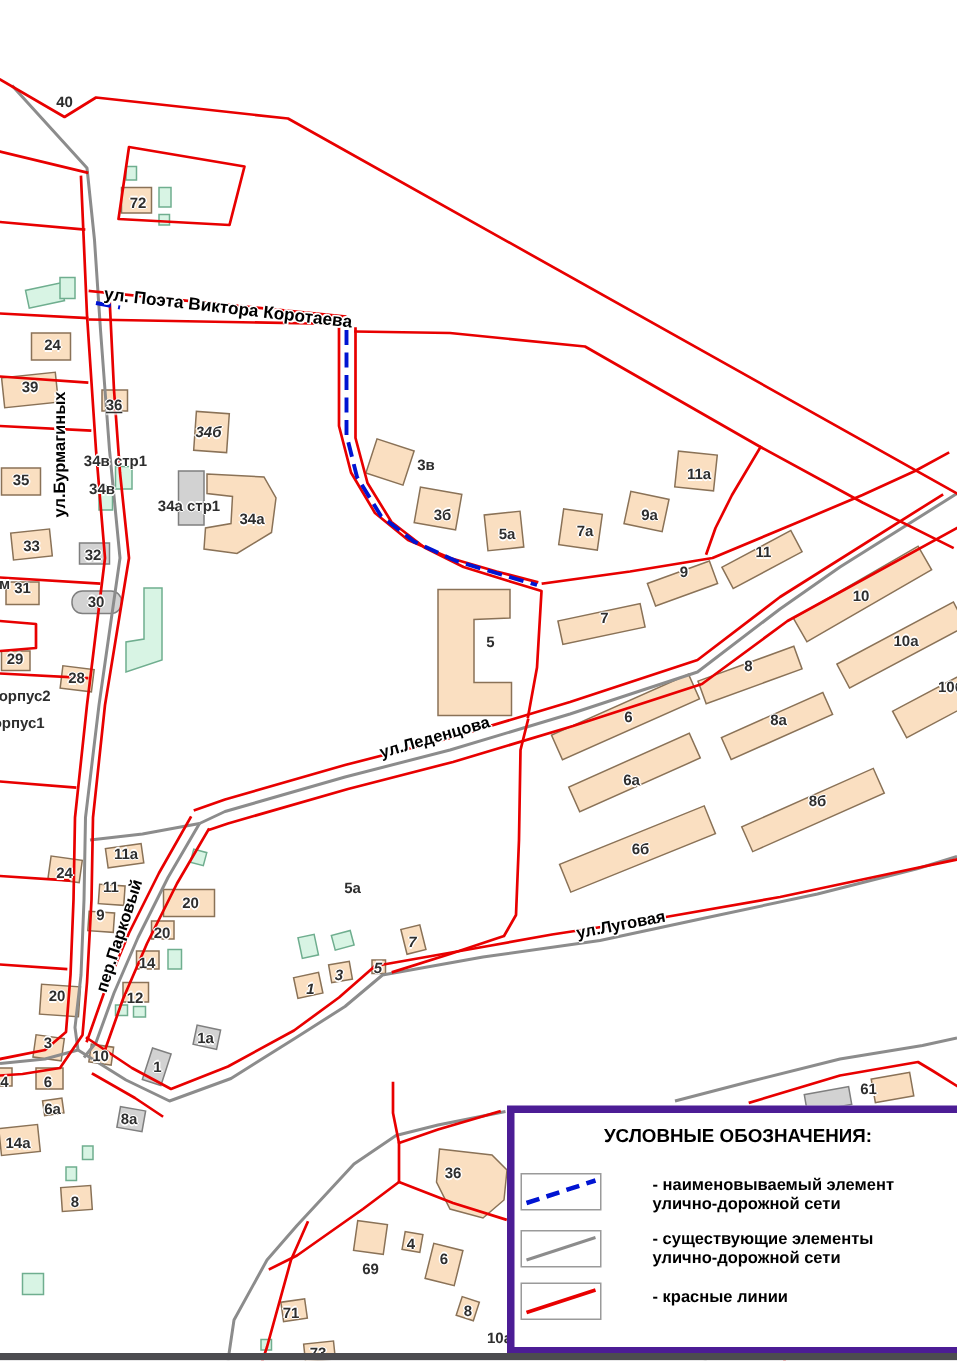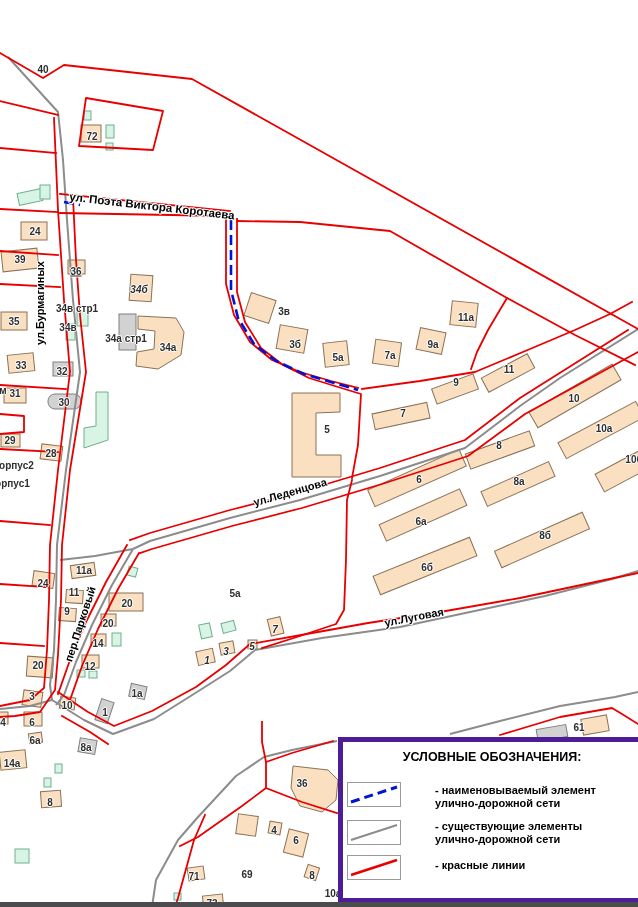--- a/index.html
+++ b/index.html
@@ -245,21 +245,21 @@
       <div class="blabel it" style="left: 207px; top: 660px;">1</div>
       <div class="blabel" style="left: 137px; top: 693px;">1а</div>
       <div class="blabel" style="left: 105px; top: 712px;">1</div>
       <div class="blabel" style="left: 3px; top: 722px;">4</div>
       <div class="blabel" style="left: 32px; top: 722px;">6</div>
       <div class="blabel" style="left: 35px; top: 740px;">6а</div>
       <div class="blabel" style="left: 12px; top: 763px;">14а</div>
       <div class="blabel" style="left: 86px; top: 747px;">8а</div>
       <div class="blabel" style="left: 50px; top: 802px;">8</div>
       <div class="blabel" style="left: 302px; top: 783px;">36</div>
-      <div class="blabel" style="left: 247px; top: 874px;">69</div>
+      <div class="blabel" style="left: 247px; top: 847px;">69</div>
       <div class="blabel" style="left: 274px; top: 830px;">4</div>
       <div class="blabel" style="left: 296px; top: 840px;">6</div>
       <div class="blabel" style="left: 312px; top: 875px;">8</div>
       <div class="blabel" style="left: 194px; top: 876px;">71</div>
       <div class="blabel" style="left: 212px; top: 903px;">73</div>
       <div class="blabel" style="left: 579px; top: 727px; text-align: right;">61</div>
       <div class="blabel" style="left: 333px; top: 893px;">10а</div>
       <div class="slabel" style="left: 152px; top: 206px; font-size: 11.5px; transform: translate(-50%, -50%) rotate(6.5deg);">ул. Поэта Виктора Коротаева</div>
       <div class="slabel" style="left: 40px; top: 303px; font-size: 11px; transform: translate(-50%, -50%) rotate(-90deg);">ул.Бурмагиных</div>
       <div class="slabel" style="left: 290px; top: 492px; font-size: 11px; transform: translate(-50%, -50%) rotate(-16deg);">ул.Леденцова</div>

